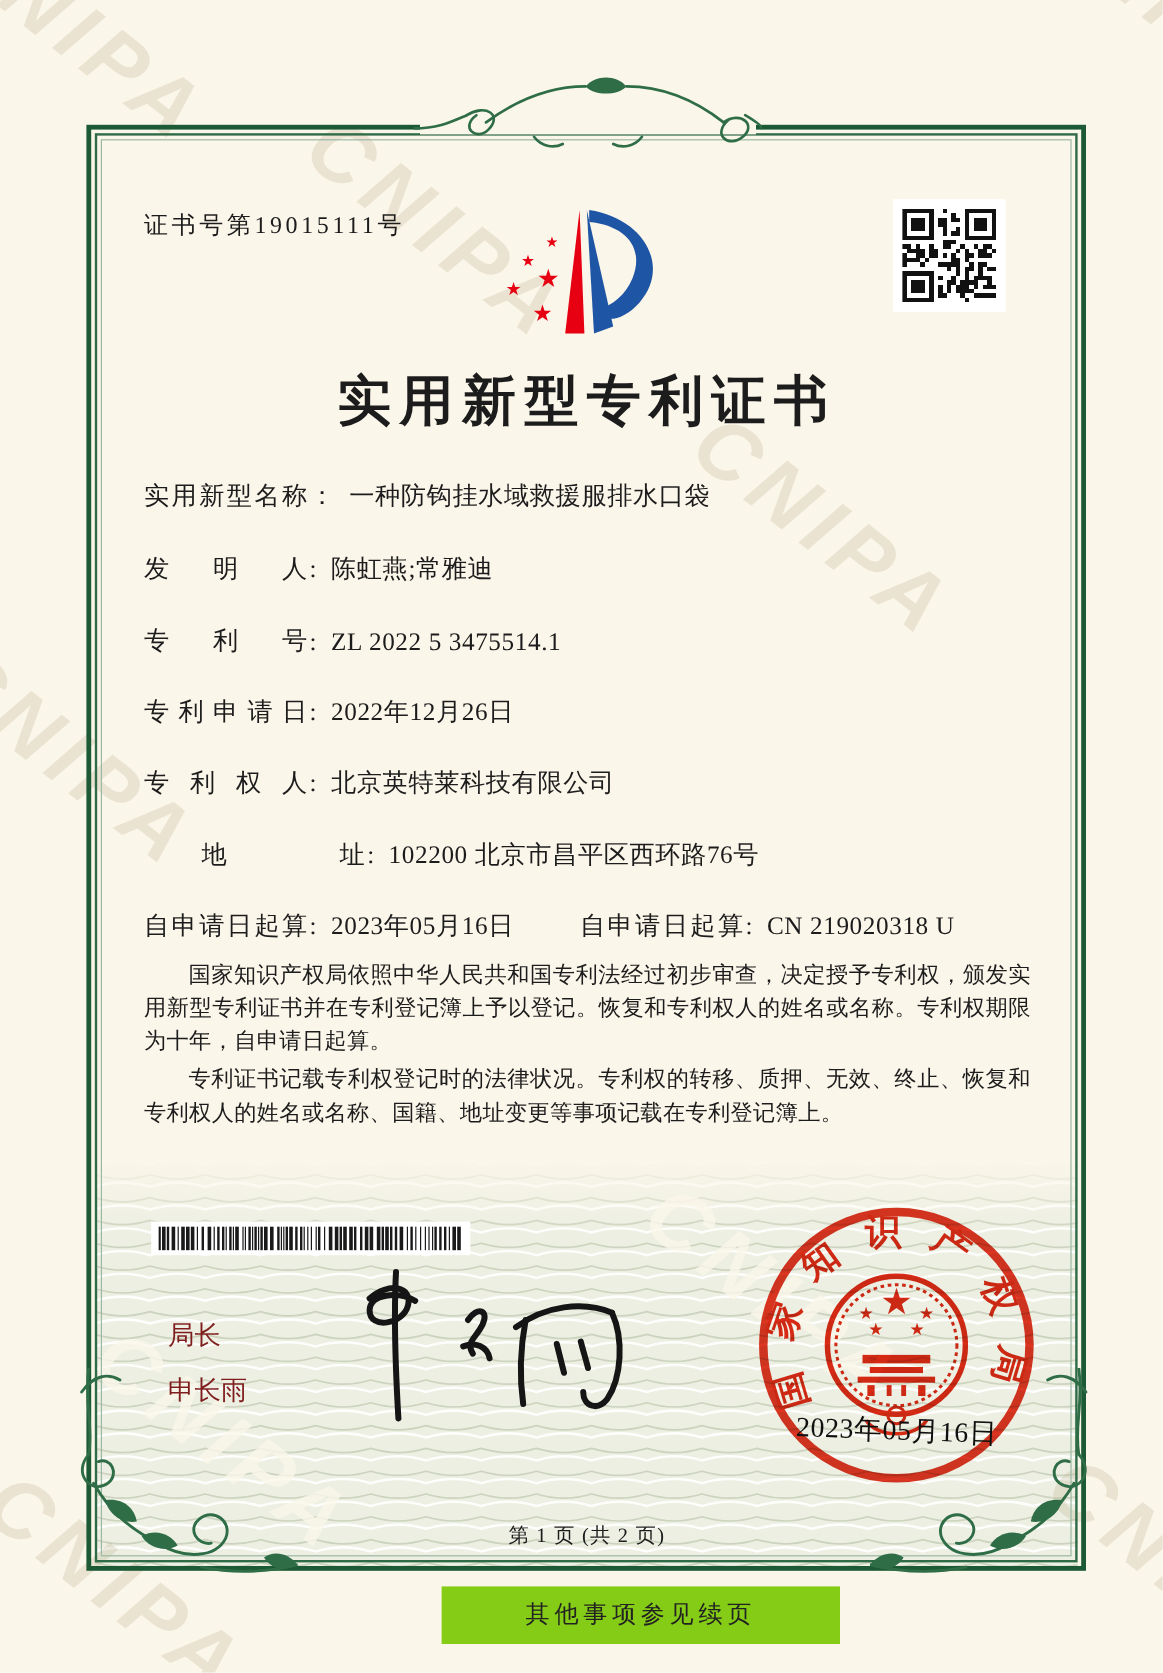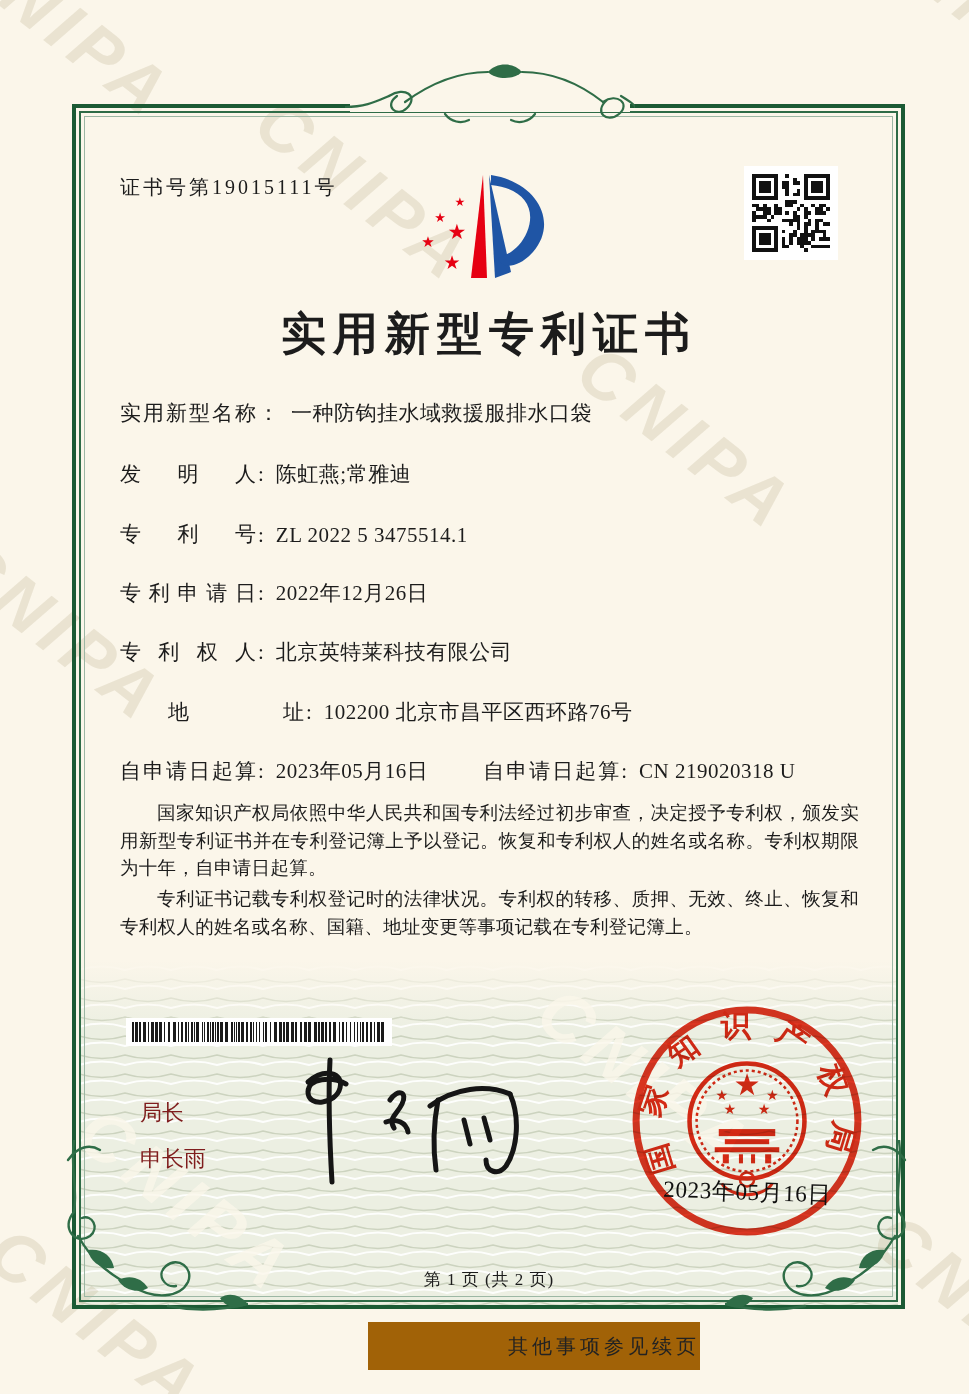--- a/index.html
+++ b/index.html
@@ -34,22 +34,22 @@
   
   .para{position:absolute;left:120px;width:739px;font-size:18.5px;line-height:27.5px;
         text-align:justify;text-indent:2em;letter-spacing:0.3px;}
   
   .barcode-box{position:absolute;left:126px;top:1018px;width:266px;height:28px;background:#fff;}
   .barcode{position:absolute;left:132px;top:1022px;}
   .signer{position:absolute;left:140px;font-size:22px;font-family:"Liberation Sans", sans-serif;color:#7f1d1d;}
   .sig{position:absolute;left:278px;top:1048px;}
   .seal{position:absolute;left:626px;top:1000px;mix-blend-mode:multiply;}
   .page-no{position:absolute;left:73px;top:1268px;width:832px;text-align:center;font-size:17px;letter-spacing:1px;font-family:Liberation Serif, serif;}
-  .note-box{position:absolute;left:368px;top:1322px;width:332px;height:48px;background:#a16207;
-            text-align:right;line-height:48px;font-size:20px;letter-spacing:4px;color:#222;}
+  .note-box{position:absolute;left:368px;top:1322px;width:332px;height:48px;background:#84cc16;
+            text-align:center;line-height:48px;font-size:20px;letter-spacing:4px;color:#222;}
 </style>
 </head>
 <body>
 
 <div class="page">
 
   <svg class="waves" id="waves" width="819" height="347">
       <rect x="0" y="0" width="819" height="347" fill="#ecefe2"></rect>
       <path d="M0,10 q23,-7 46,0 q23,-7 46,0 q23,-7 46,0 q23,-7 46,0 q23,-7 46,0 q23,-7 46,0 q23,-7 46,0 q23,-7 46,0 q23,-7 46,0 q23,-7 46,0 q23,-7 46,0 q23,-7 46,0 q23,-7 46,0 q23,-7 46,0 q23,-7 46,0 q23,-7 46,0 q23,-7 46,0 q23,-7 46,0" fill="none" stroke="#ffffff" stroke-width="2.2" opacity="0.9"></path>
       <path d="M0,19 q23,7 46,0 q23,7 46,0 q23,7 46,0 q23,7 46,0 q23,7 46,0 q23,7 46,0 q23,7 46,0 q23,7 46,0 q23,7 46,0 q23,7 46,0 q23,7 46,0 q23,7 46,0 q23,7 46,0 q23,7 46,0 q23,7 46,0 q23,7 46,0 q23,7 46,0 q23,7 46,0" fill="none" stroke="#ccd3bf" stroke-width="1.4"></path>
@@ -313,21 +313,21 @@
   <div class="f-row" style="top:757px;">
     <span class="grant-pair1">
       <span class="f-label">自申请日起算</span><span class="f-colon">:</span><span class="f-value">2023年05月16日</span>
     </span>
     <span>
       <span class="f-label">自申请日起算</span><span class="f-colon">:</span><span class="f-value">CN 219020318 U</span>
     </span>
   </div>
 
   <div class="para" style="top:800px;">国家知识产权局依照中华人民共和国专利法经过初步审查，决定授予专利权，颁发实用新型专利证书并在专利登记簿上予以登记。恢复和专利权人的姓名或名称。专利权期限为十年，自申请日起算。</div>
-  <div class="para" style="top:887px;font-family:Liberation Mono, monospace;">专利证书记载专利权登记时的法律状况。专利权的转移、质押、无效、终止、恢复和专利权人的姓名或名称、国籍、地址变更等事项记载在专利登记簿上。</div>
+  <div class="para" style="top:887px;">专利证书记载专利权登记时的法律状况。专利权的转移、质押、无效、终止、恢复和专利权人的姓名或名称、国籍、地址变更等事项记载在专利登记簿上。</div>
 
   <div class="barcode-box"></div>
   <svg class="barcode" id="barcode" width="253" height="20">
       <rect x="0" y="0" width="2" height="20" fill="#1a1a1a"></rect>
       <rect x="3" y="0" width="3" height="20" fill="#1a1a1a"></rect>
       <rect x="7" y="0" width="2" height="20" fill="#1a1a1a"></rect>
       <rect x="11" y="0" width="3" height="20" fill="#1a1a1a"></rect>
       <rect x="16" y="0" width="1" height="20" fill="#1a1a1a"></rect>
       <rect x="19" y="0" width="3" height="20" fill="#1a1a1a"></rect>
       <rect x="23" y="0" width="3" height="20" fill="#1a1a1a"></rect>

